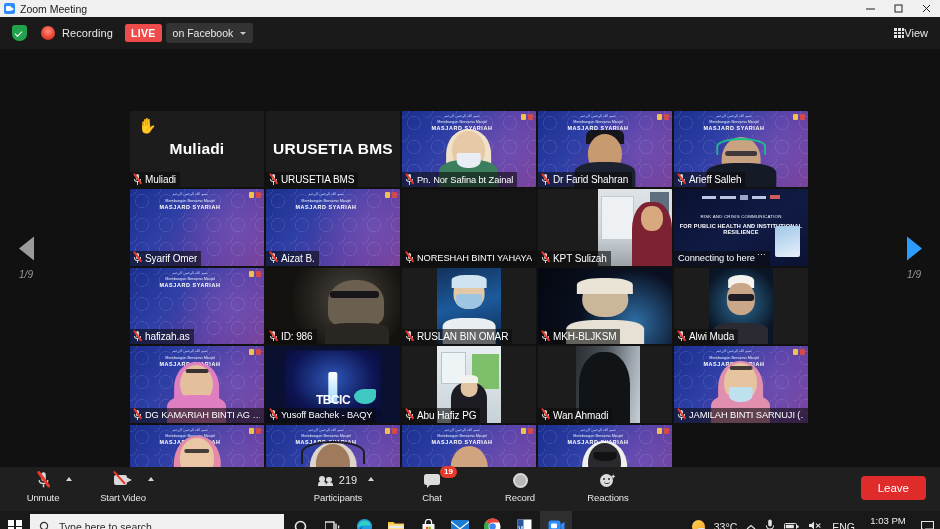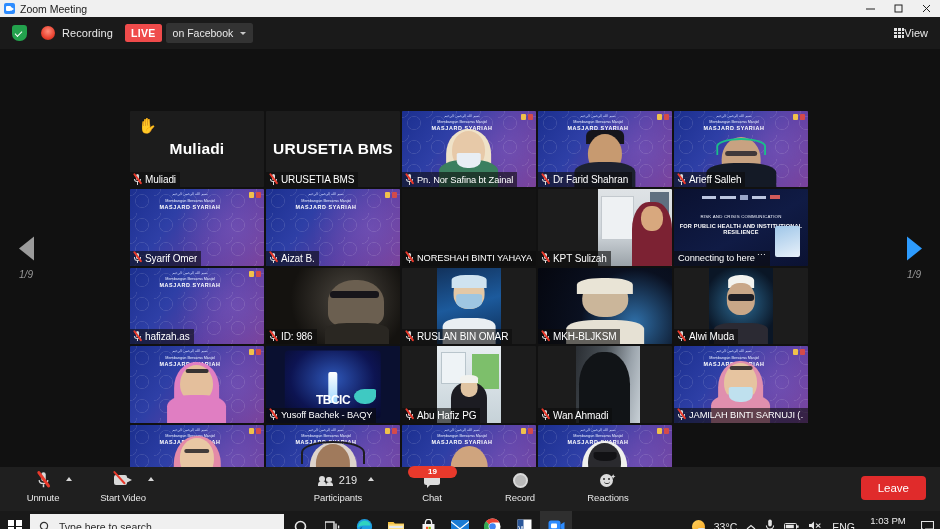--- a/index.html
+++ b/index.html
@@ -134,21 +134,21 @@
   .ci .gly { height:20px; display:flex; align-items:center; justify-content:center;
      position:relative; }
   .ci .lbl { color:#e7e7e7; font-size:9.5px; margin-top:2px; letter-spacing:-.1px; }
   .ci .lbl.green { color:#3ac06a; }
   .chev { position:absolute; top:7px; width:0;height:0;
      border-left:3.6px solid transparent;border-right:3.6px solid transparent;
      border-bottom:4.4px solid #d6d6d6; }
   .leavebtn { background:#e02b2b; color:#fff; font-size:11.5px; padding:6px 17px;
      border-radius:4px; }
   .badge { position:absolute; right:6px; top:-3px; background:#e8392b; color:#fff;
-     font-size:8px; border-radius:8px; padding:1px 20px; line-height:1.2;
+     font-size:8px; border-radius:8px; padding:1px 4px; line-height:1.2;
      font-weight:bold; }
   .sharebox { width:17px; height:17px; background:#2ac15f; border-radius:3px;
      position:relative; }
   .sharebox:after { content:""; position:absolute; left:7px; top:4px; width:2px;
      height:9px; background:#fff; }
   .sharebox:before { content:""; position:absolute; left:4.2px; top:3.6px;
      border-bottom:4.4px solid #fff; border-left:3.8px solid transparent;
      border-right:3.8px solid transparent; z-index:1; }
   .recring { width:15px; height:15px; border-radius:50%; border:2px solid #d9d9d9;
      background:#b9b9b9; }
@@ -536,20 +536,29 @@
             <i style="background:#d44a4a"></i>
     </div>
   </div>
         <div class="person" style="width:44%;height:76%">
     <div class="hijab" style="background:#e07ec2"></div>
     <div class="head" style="background:#e4bf9c"></div>
     <div class="body" style="background:#e07ec2"></div>
 
   </div>
         <div style="position:absolute;left:50%;top:30%;transform:translateX(-50%);width:17%;height:5%;background:rgba(25,25,30,.85);border-radius:2px"></div>
+    <div class="namebar">
+      <span class="micx">
+          <span class="body"></span>
+            <span class="arc"></span>
+            <span class="stem"></span>
+            <span class="slash"></span>
+        </span>
+      <span class="nm small">DG KAMARIAH BINTI AG …</span>
+    </div>
       </div>
       <div class="tile">
         <div style="position:absolute;inset:0;background:#0a1030">
           <div style="position:absolute;left:50%;top:50%;transform:translate(-50%,-50%);width:72%;height:88%;background:radial-gradient(ellipse at 50% 42%, #2e57b8 0%, #0d1452 62%, #070b2c 100%);border-radius:4px"></div>
           <div style="position:absolute;left:50%;top:34%;transform:translateX(-50%);width:7%;height:40%;background:linear-gradient(180deg,#ffffff,#9fd8ff);border-radius:2px"></div>
           <div style="position:absolute;left:50%;bottom:20%;transform:translateX(-50%);color:#fff;font-size:12px;font-weight:bold;letter-spacing:-.5px">TBCIC</div>
           <div style="position:absolute;right:18%;bottom:24%;width:16%;height:20%;background:#3fc9c2;border-radius:50% 10% 50% 50%"></div>
         </div>
     <div class="namebar">
       <span class="micx">

